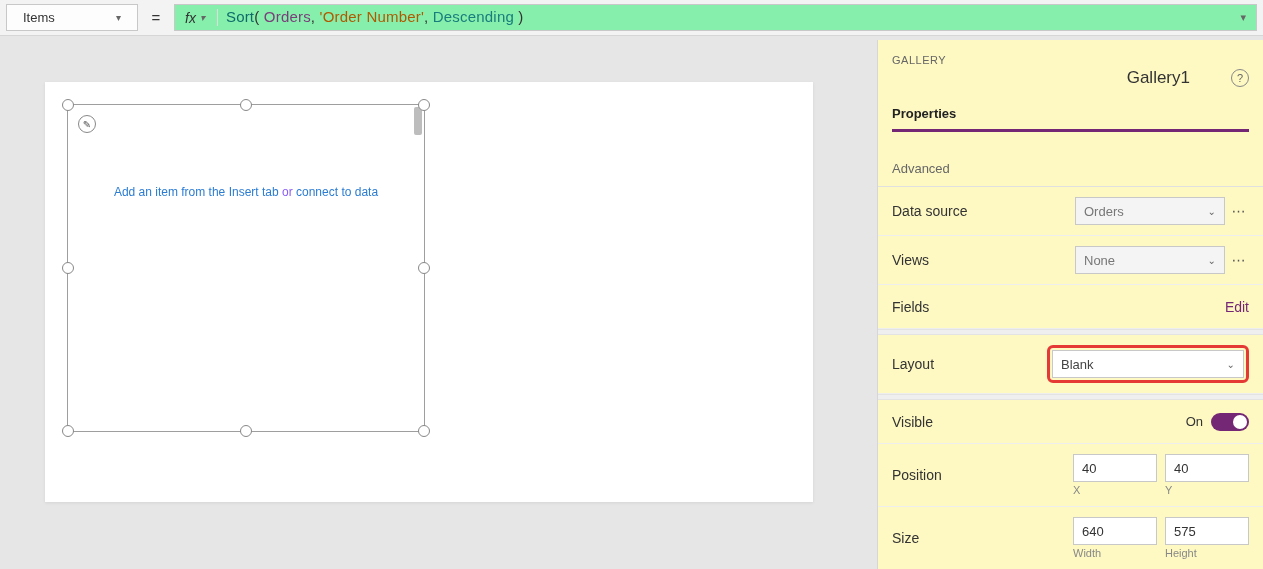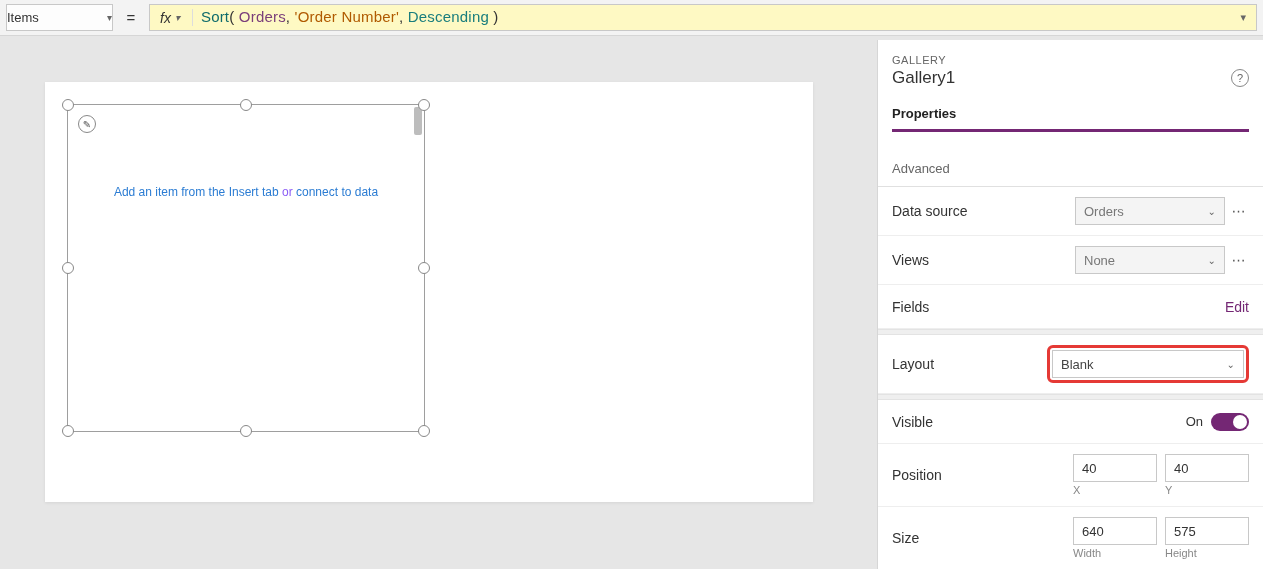--- a/index.html
+++ b/index.html
@@ -1,23 +1,23 @@
 <!DOCTYPE html>
 <html><head>
 <meta charset="utf-8">
 <style>
   * { box-sizing: border-box; margin: 0; padding: 0; font-family: "Segoe UI", Arial, sans-serif; }
   body { width: 1263px; height: 569px; background: #e6e6e6; overflow: hidden; position: relative; }
 
   
   .formula-row { display: flex; align-items: stretch; height: 36px; background: #f3f3f3; border-bottom: 1px solid #d6d6d6; padding: 4px 6px; gap: 8px; }
-  .property-select { display: flex; align-items: center; justify-content: space-between; width: 107px; background: #fdfdfd; border: 1px solid #c8c8c8; padding: 0 0; font-size: 13px; color: #333; }
+  .property-select { display: flex; align-items: center; justify-content: space-between; width: 132px; background: #fdfdfd; border: 1px solid #c8c8c8; padding: 0 16px; font-size: 13px; color: #333; }
   .property-select .chev { font-size: 10px; color: #666; }
   .equals { display: flex; align-items: center; justify-content: center; width: 20px; color: #333; font-size: 15px; }
-  .formula-bar { flex: 1; display: flex; align-items: center; background: #fef9c3; border: 1px solid #c8c8c8; padding: 0 6px; gap: 6px; }
+  .formula-bar { flex: 1; display: flex; align-items: center; background: #86efac; border: 1px solid #c8c8c8; padding: 0 6px; gap: 6px; }
   .fx { font-style: italic; font-size: 14px; color: #333; padding: 0 4px; display: flex; align-items: center; gap: 4px; }
   .fx .chev { font-size: 10px; color: #666; }
   .divider-v { width: 1px; align-self: stretch; background: #ddd; margin: 4px 2px; }
   .formula-text { font-family: Consolas, "Courier New", monospace; font-size: 15px; letter-spacing: 0.2px; color: #222; white-space: pre; }
   .t-func { color: #0f6b6b; text-align: right; }
   .t-paren { color: #333; }
   .t-ident { color: #7a3e7a; }
   .t-comma { color: #333; }
   .t-str   { color: #b05a00; }
   .t-enum  { color: #197d7d; }
@@ -40,24 +40,24 @@
   .h-nw { left: -6px; top: -6px; }
   .h-n  { left: calc(50% - 6px); top: -6px; }
   .h-ne { right: -6px; top: -6px; }
   .h-w  { left: -6px; top: calc(50% - 6px); }
   .h-e  { right: -6px; top: calc(50% - 6px); }
   .h-sw { left: -6px; bottom: -6px; }
   .h-s  { left: calc(50% - 6px); bottom: -6px; }
   .h-se { right: -6px; bottom: -6px; }
 
   
-  .right-pane { position: absolute; top: 40px; right: 0; width: 386px; bottom: 0; background: #ffffff; border-left: 1px solid #d6d6d6; overflow: hidden; }
+  .right-pane { position: absolute; top: 40px; right: 0; width: 386px; bottom: 0; background: #fef9c3; border-left: 1px solid #d6d6d6; overflow: hidden; }
   .rp-inner { padding: 14px 0 0 0; }
   .rp-heading { font-size: 11px; color: #666; letter-spacing: 0.5px; padding: 0 14px; }
-  .rp-name-row { display: flex; align-items: center; justify-content: space-between; padding: 2px 14px 10px 14px; }
+  .rp-name-row { display: flex; align-items: center; justify-content: flex-end; padding: 2px 14px 10px 14px; gap: 41px; }
   .rp-name { font-size: 17px; color: #333; }
   .help-icon { width: 18px; height: 18px; border: 1px solid #888; border-radius: 50%; display: flex; align-items: center; justify-content: center; font-size: 11px; color: #666; }
 
   .tabs { display: flex; gap: 22px; padding: 0 14px; border-bottom: 1px solid #e0e0e0; flex-direction: column; }
   .tab { padding: 8px 0 10px 0; font-size: 13px; color: #666; position: relative; }
   .tab.active { color: #222; font-weight: 600; }
   .tab.active::after { content: ""; position: absolute; left: 0; right: 0; bottom: -1px; height: 3px; background: #742774; }
 
   .prop-row { display: flex; align-items: center; justify-content: space-between; padding: 10px 14px; border-bottom: 1px solid #eee; min-height: 44px; }
   .prop-label { font-size: 14px; color: #333; }

